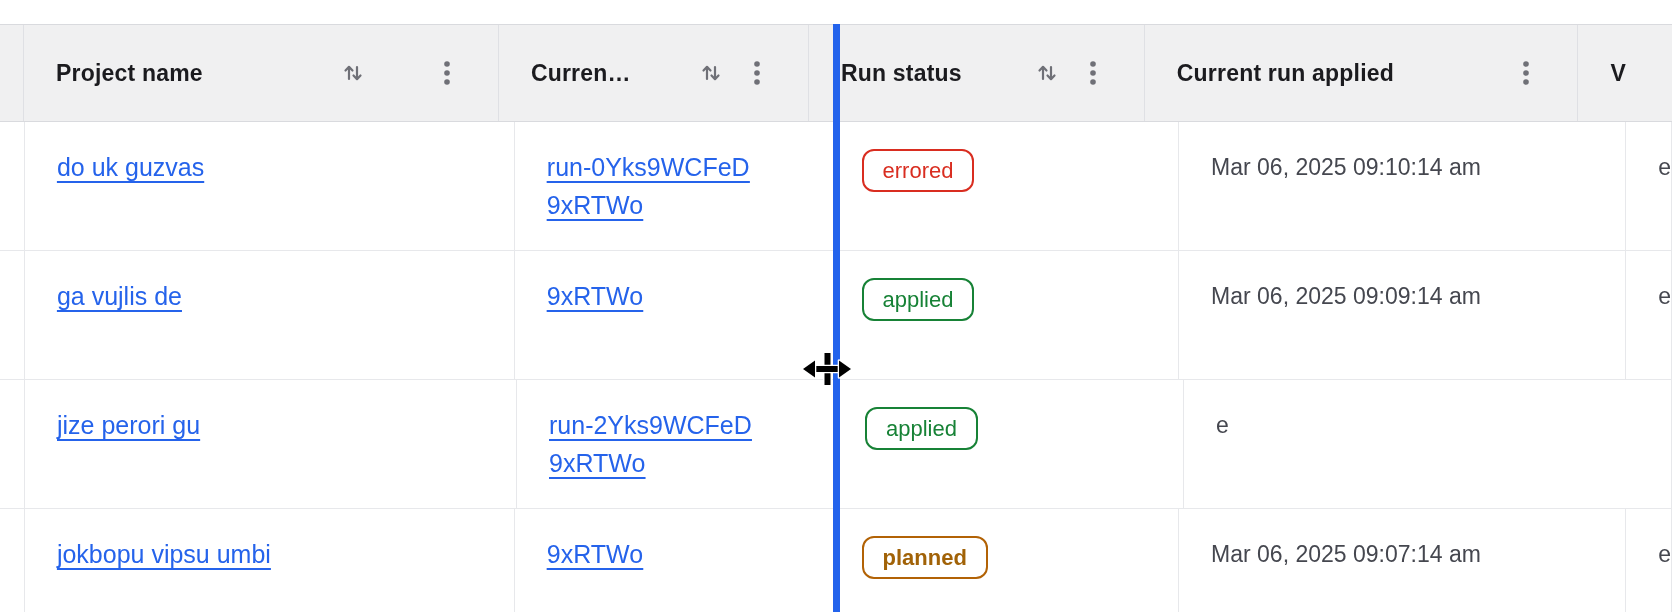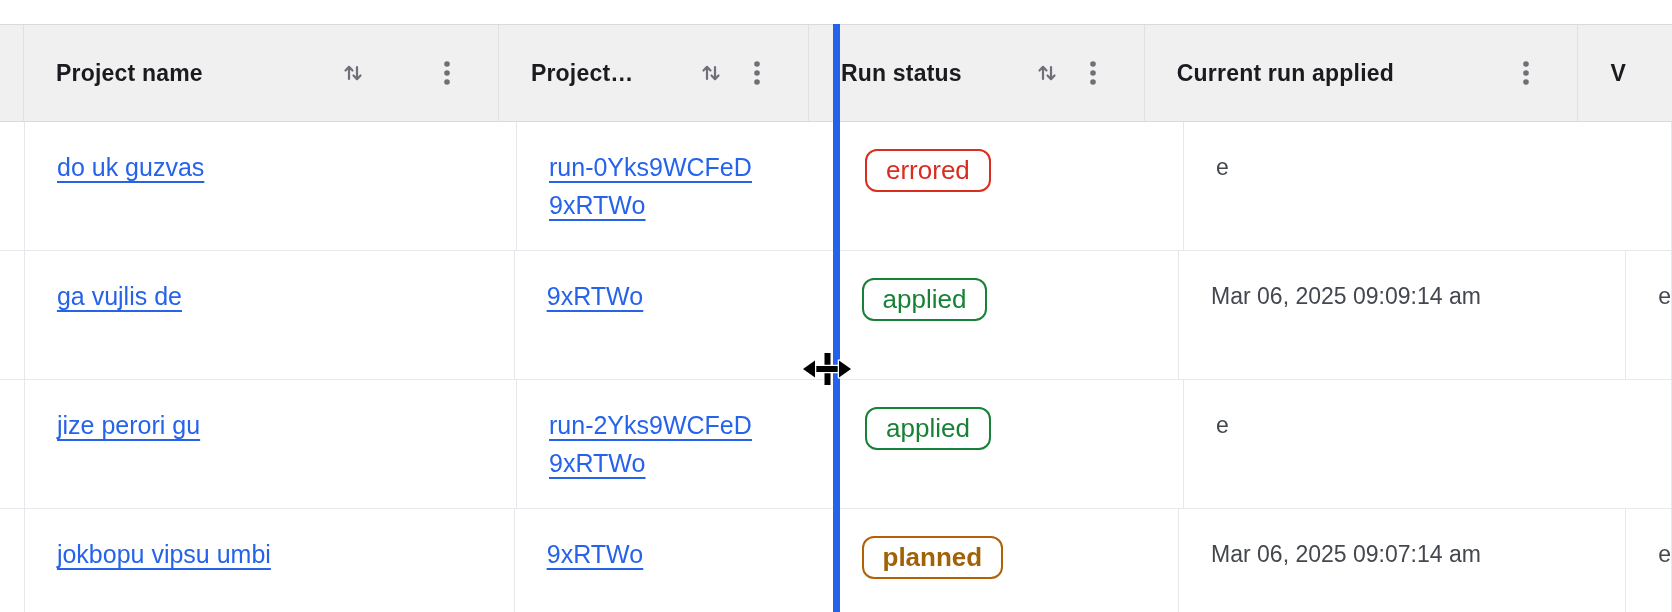--- a/index.html
+++ b/index.html
@@ -43,21 +43,21 @@
   .tcell.c-overflow { padding:30px 0 0 32px; }
 
   a.cell-link, a.cell-link span {
     color:#2563eb; font-size:25px; line-height:38px;
     text-decoration:underline; text-decoration-thickness:2px; text-underline-offset:5px;
     cursor:pointer;
   }
   a.run-link span { display:block; }
 
   .badge {
-    display:inline-block; font-size:26px; line-height:29px;
+    display:inline-block; font-size:22px; line-height:29px;
     padding:5px 19px; border:2px solid; border-radius:12px; background:#fff;
     white-space:nowrap;
   }
   .badge[data-status="errored"] { color:#d92d20; border-color:#d92d20; }
   .badge[data-status="applied"] { color:#178236; border-color:#178236; }
   .badge[data-status="planned"] { color:#a16207; border-color:#b26205;font-weight:bold; }
 
   .date-text { font-size:23px; line-height:30px; color:#45474f; white-space:nowrap; }
   .next-text { font-size:23px; line-height:30px; color:#45474f; }
 
@@ -84,21 +84,21 @@
             <path d="M17 7 V19 M13.5 15.5 L17 19.2 L20.5 15.5"></path>
         </svg>
         <svg class="hicon" width="10" height="28" viewBox="0 0 10 28" fill="#6f7077">
           <circle cx="5" cy="5" r="2.8"></circle>
             <circle cx="5" cy="14" r="2.8"></circle>
             <circle cx="5" cy="23" r="2.8"></circle>
         </svg>
       </div>
 
       <div class="hcell c-run">
-        <span class="hlabel">Project…</span>
+        <span class="hlabel">Curren…</span>
         <svg class="hicon sort-svg" width="26" height="26" viewBox="0 0 26 26" fill="none" stroke="#6f7077" stroke-width="2.2" stroke-linecap="round" stroke-linejoin="round">
           <path d="M9 19 V7 M5.5 10.5 L9 6.8 L12.5 10.5"></path>
             <path d="M17 7 V19 M13.5 15.5 L17 19.2 L20.5 15.5"></path>
         </svg>
         <svg class="hicon" width="10" height="28" viewBox="0 0 10 28" fill="#6f7077">
           <circle cx="5" cy="5" r="2.8"></circle>
             <circle cx="5" cy="14" r="2.8"></circle>
             <circle cx="5" cy="23" r="2.8"></circle>
         </svg>
       </div>
@@ -136,20 +136,23 @@
         <a class="cell-link">do uk guzvas</a>
       </div>
       <div class="tcell c-run">
         <a class="cell-link run-link">
           <span>run-0Yks9WCFeD</span>
           <span>9xRTWo</span>
         </a>
       </div>
       <div class="tcell c-status">
         <span class="badge" data-status="errored">errored</span>
+      </div>
+      <div class="tcell c-applied">
+        <span class="date-text">Mar 06, 2025 09:10:14 am</span>
       </div>
       <div class="tcell c-overflow">
         <span class="next-text">e</span>
       </div>
     </div>
 
     <div class="trow">
       <div class="tcell c-strip"></div>
       <div class="tcell c-project">
         <a class="cell-link">ga vujlis de</a>

